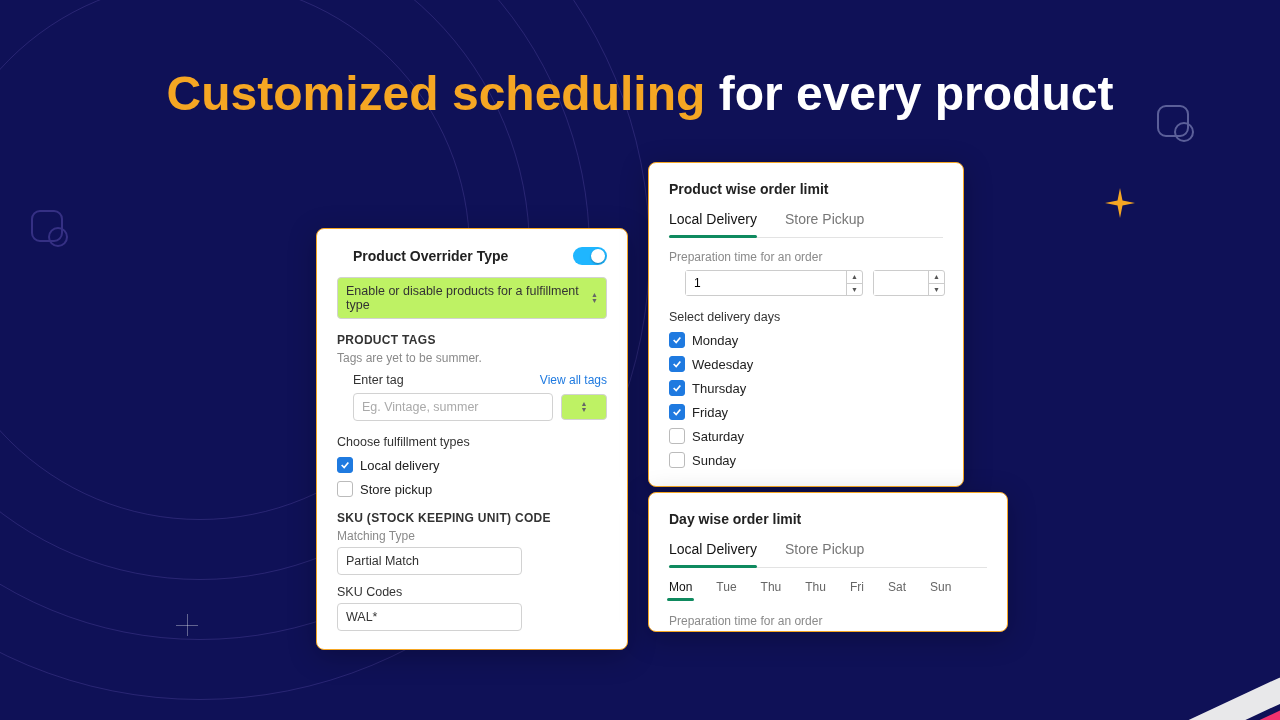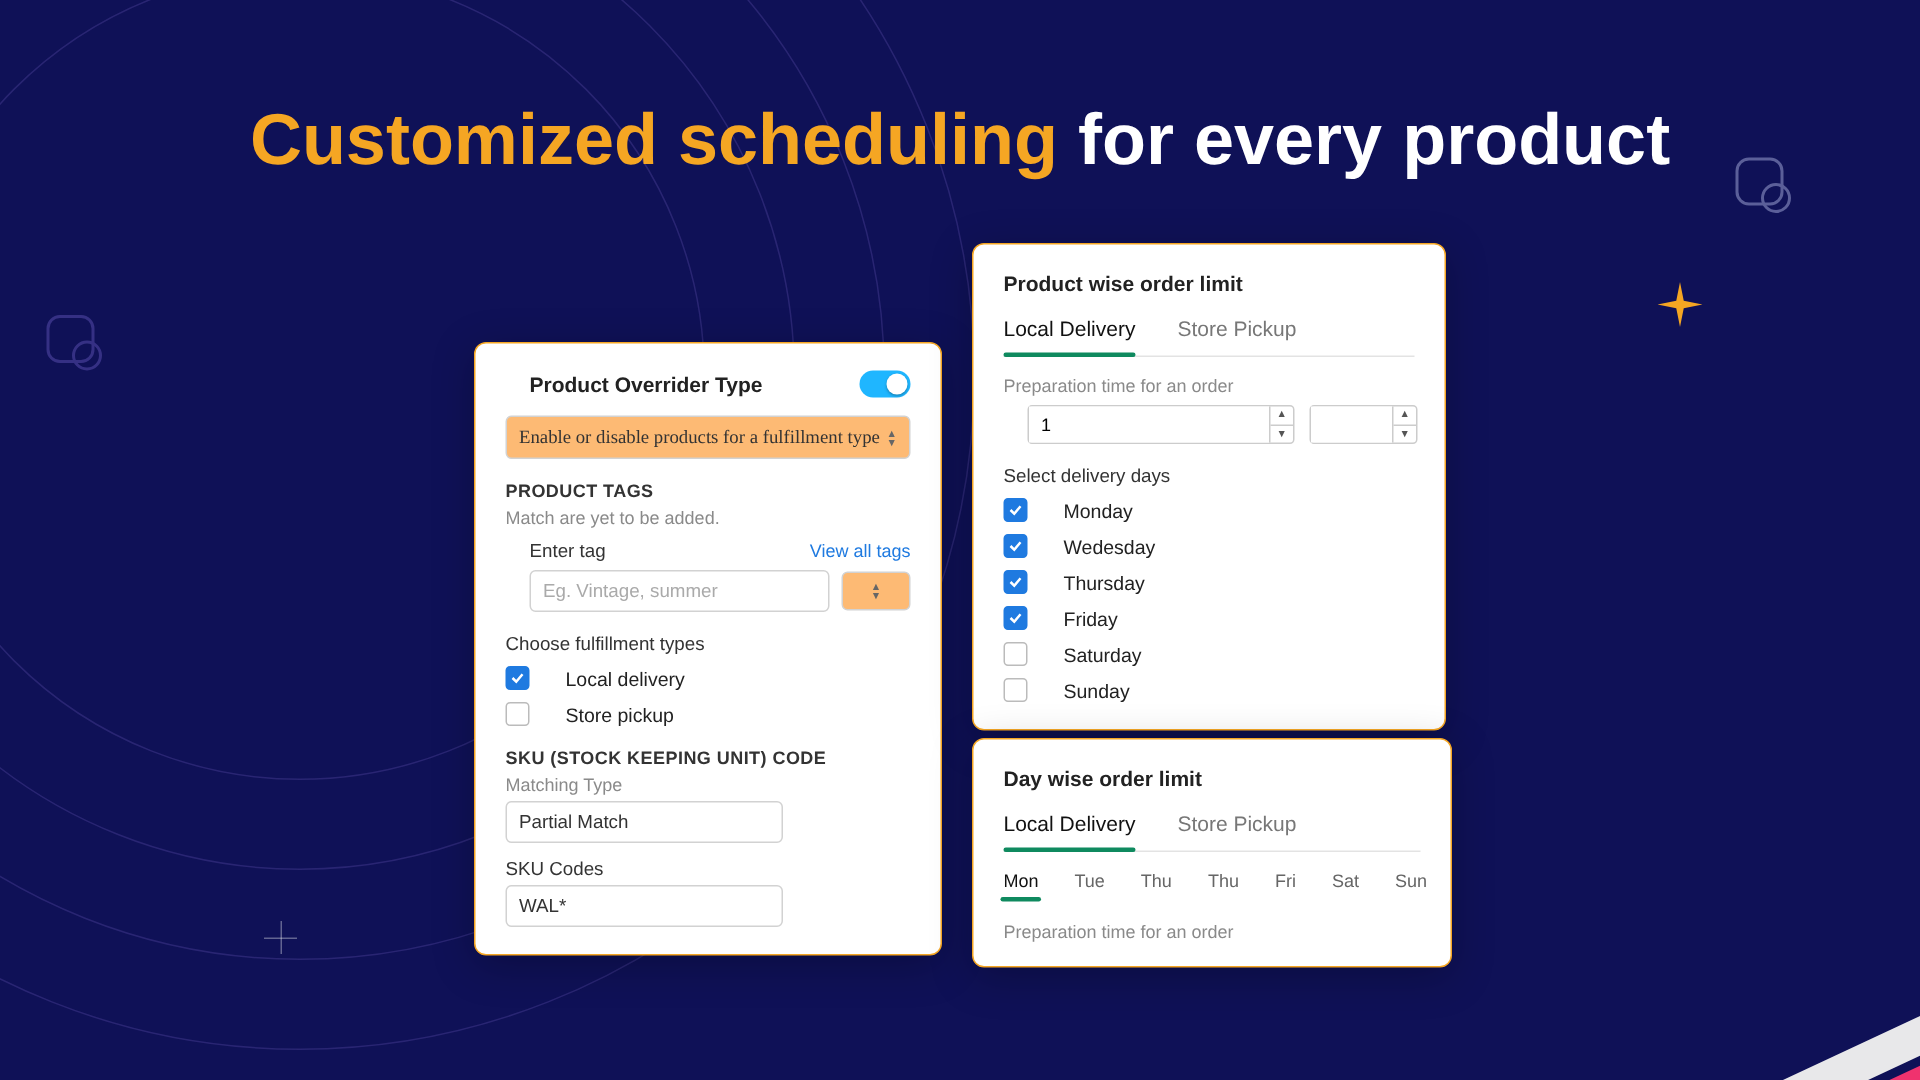--- a/index.html
+++ b/index.html
@@ -49,45 +49,44 @@
   box-shadow: 0 6px 28px rgba(0,0,0,0.25);
   color: #222; font-size: 13px;
 }
 .card .title { font-weight: 600; font-size: 14px; margin-bottom: 8px; }
 .dim { color: #8a8a8a; font-size: 12px; }
 .lbl { font-size: 12.5px; font-weight: 500; color: #333; }
 .lbl.bold { font-weight: 600; letter-spacing: .3px; text-transform: uppercase; font-size: 12px; }
 
 .select-like {
   width: 100%; border: 1px solid #d2d2d2; border-radius: 4px;
-  background: #fdba74; padding: 6px 8px; font-size: 12.5px; color: #333;
+  background: #bef264; padding: 6px 8px; font-size: 12.5px; color: #333;
   display: flex; align-items: center; justify-content: space-between;
   position: relative;
-  font-family: Liberation Serif, serif;
 }
 .sel-icons { display: flex; flex-direction: column; font-size: 7px; line-height: 6px; color: #666; }
 .input {
   width: 100%; border: 1px solid #d2d2d2; border-radius: 4px;
   padding: 6px 8px; font-size: 12.5px; color: #333;
 }
 .input::placeholder { color: #aaa; }
 
 .toggle {
   width: 34px; height: 18px; background: #1fb6ff; border-radius: 10px;
   position: relative; flex-shrink: 0;
 }
 .toggle::after {
   content: ""; position: absolute; width: 14px; height: 14px; background: #fff;
   border-radius: 50%; top: 2px; right: 2px; box-shadow: 0 1px 2px rgba(0,0,0,.3);
 }
 
 .row { display: flex; align-items: center; justify-content: space-between; padding-left: 16px; }
 .section { margin-top: 14px; }
 
-.check-row { display: flex; align-items: center; gap: 24px; margin-top: 8px; }
+.check-row { display: flex; align-items: center; gap: 7px; margin-top: 8px; }
 .checkbox {
   width: 16px; height: 16px; border-radius: 3px; border: 1.5px solid #bbb;
   display: inline-flex; align-items: center; justify-content: center;
   background: #fff; flex-shrink: 0;
 }
 .checkbox.checked { background: #1f7ae0; border-color: #1f7ae0; }
 .checkbox.checked svg { width: 10px; height: 10px; }
 
 .tabs { display: flex; gap: 28px; border-bottom: 1px solid #e3e3e3; margin-top: 6px; }
 .tab { padding: 6px 0 10px; font-size: 14px; color: #777; cursor: pointer; position: relative; }
@@ -112,21 +111,21 @@
 .daytabs .dtab { padding-bottom: 6px; position: relative; cursor: pointer; }
 .daytabs .dtab.active { color: #111; }
 .daytabs .dtab.active::after {
   content: ""; position: absolute; left: -2px; right: -2px; bottom: -1px; height: 3px;
   background: #0f8a5f; border-radius: 2px;
 }
 
 
 #card-left  { top: 228px; left: 316px; width: 312px; }
 #card-tr    { top: 162px; left: 648px; width: 316px; }
-#card-br    { top: 492px; left: 648px; width: 320px; padding-bottom: 16px; }
+#card-br    { top: 492px; left: 648px; width: 360px; padding-bottom: 3px; }
 </style>
 </head>
 <body>
 
 <div class="bg-arcs">
   <div class="arc" style="top:0;left:0;width:900px;height:900px"></div>
   <div class="arc" style="top:60px;left:60px;width:780px;height:780px"></div>
   <div class="arc" style="top:120px;left:120px;width:660px;height:660px"></div>
   <div class="arc" style="top:180px;left:180px;width:540px;height:540px"></div>
 </div>
@@ -166,21 +165,21 @@
   <div class="select-like" style="margin-top:12px">
     <span>Enable or disable products for a fulfillment type</span>
     <span class="sel-icons">
         <span>▲</span>
         <span>▼</span>
       </span>
   </div>
 
   <div class="section">
     <div class="lbl bold">PRODUCT TAGS</div>
-    <div class="dim" style="margin-top:4px">Match are yet to be added.</div>
+    <div class="dim" style="margin-top:4px">Tags are yet to be summer.</div>
     <div class="row" style="margin-top:8px">
       <span class="lbl">Enter tag</span>
       <span class="link">View all tags</span>
     </div>
     <div class="row" style="gap:8px;margin-top:6px">
       <input class="input" style="width: 200px;" placeholder="Eg. Vintage, summer">
       <div class="select-like" style="width:46px;justify-content:center">
         <span class="sel-icons">
             <span>▲</span>
             <span>▼</span>

